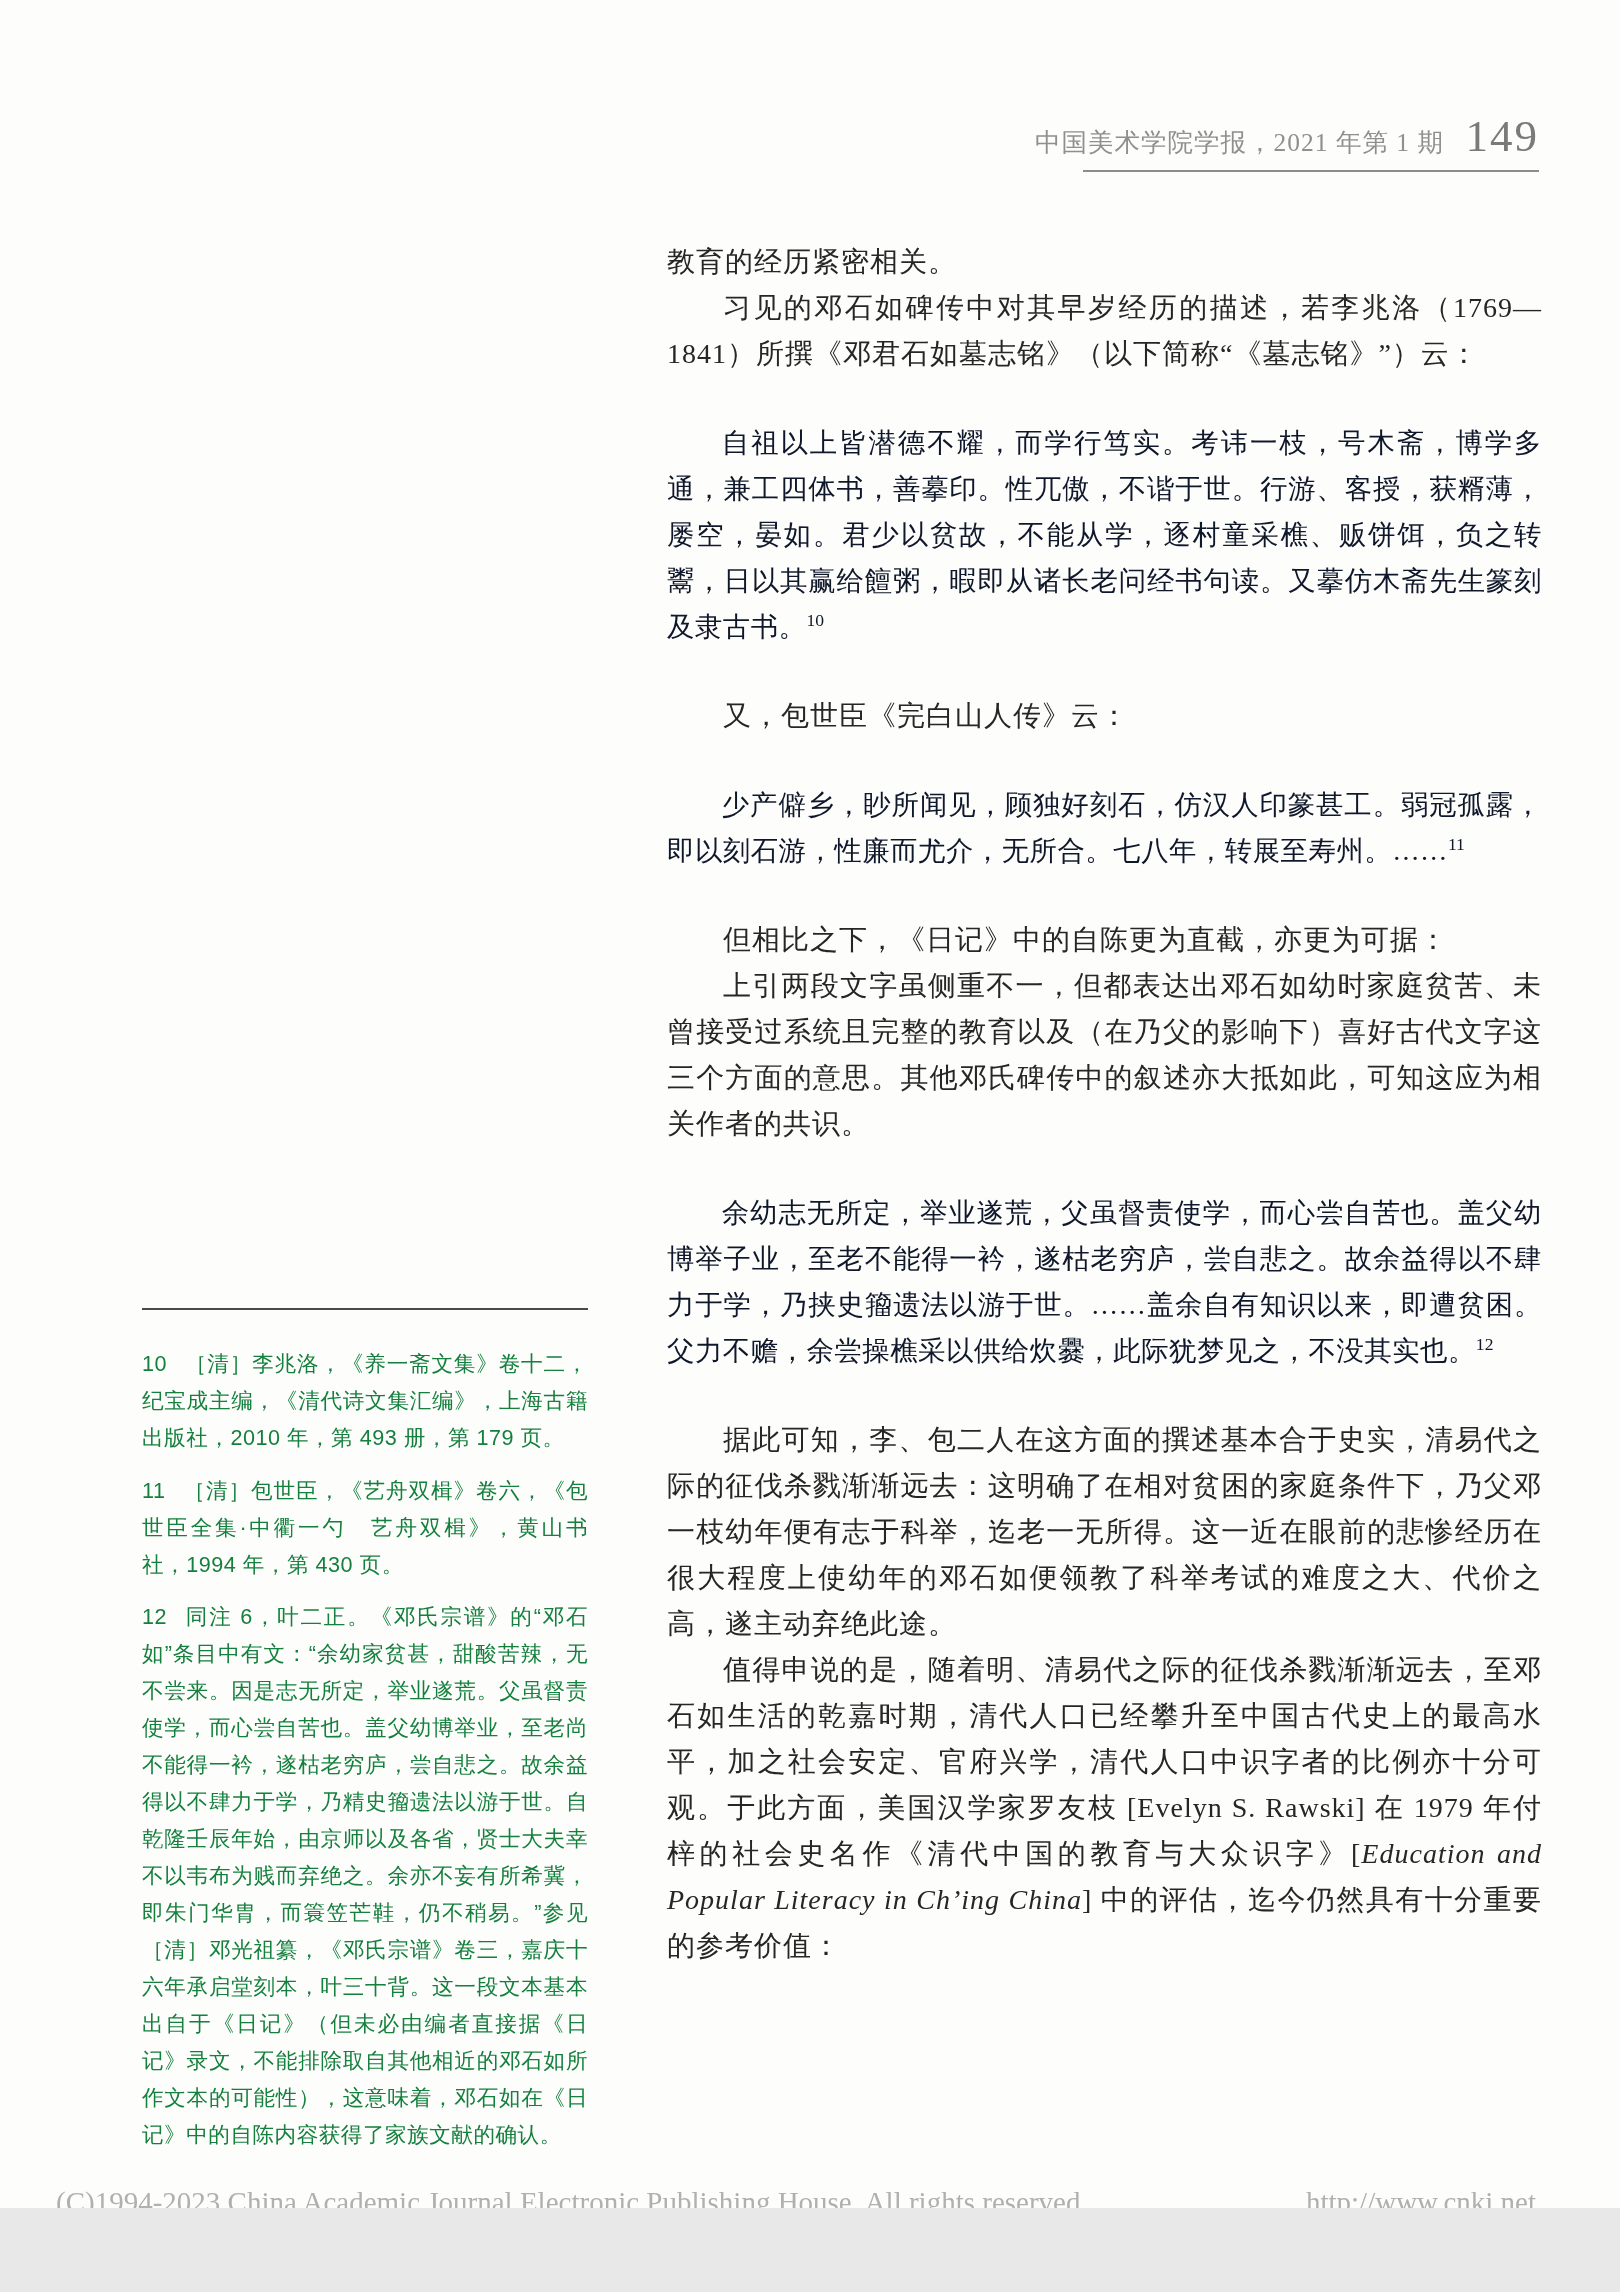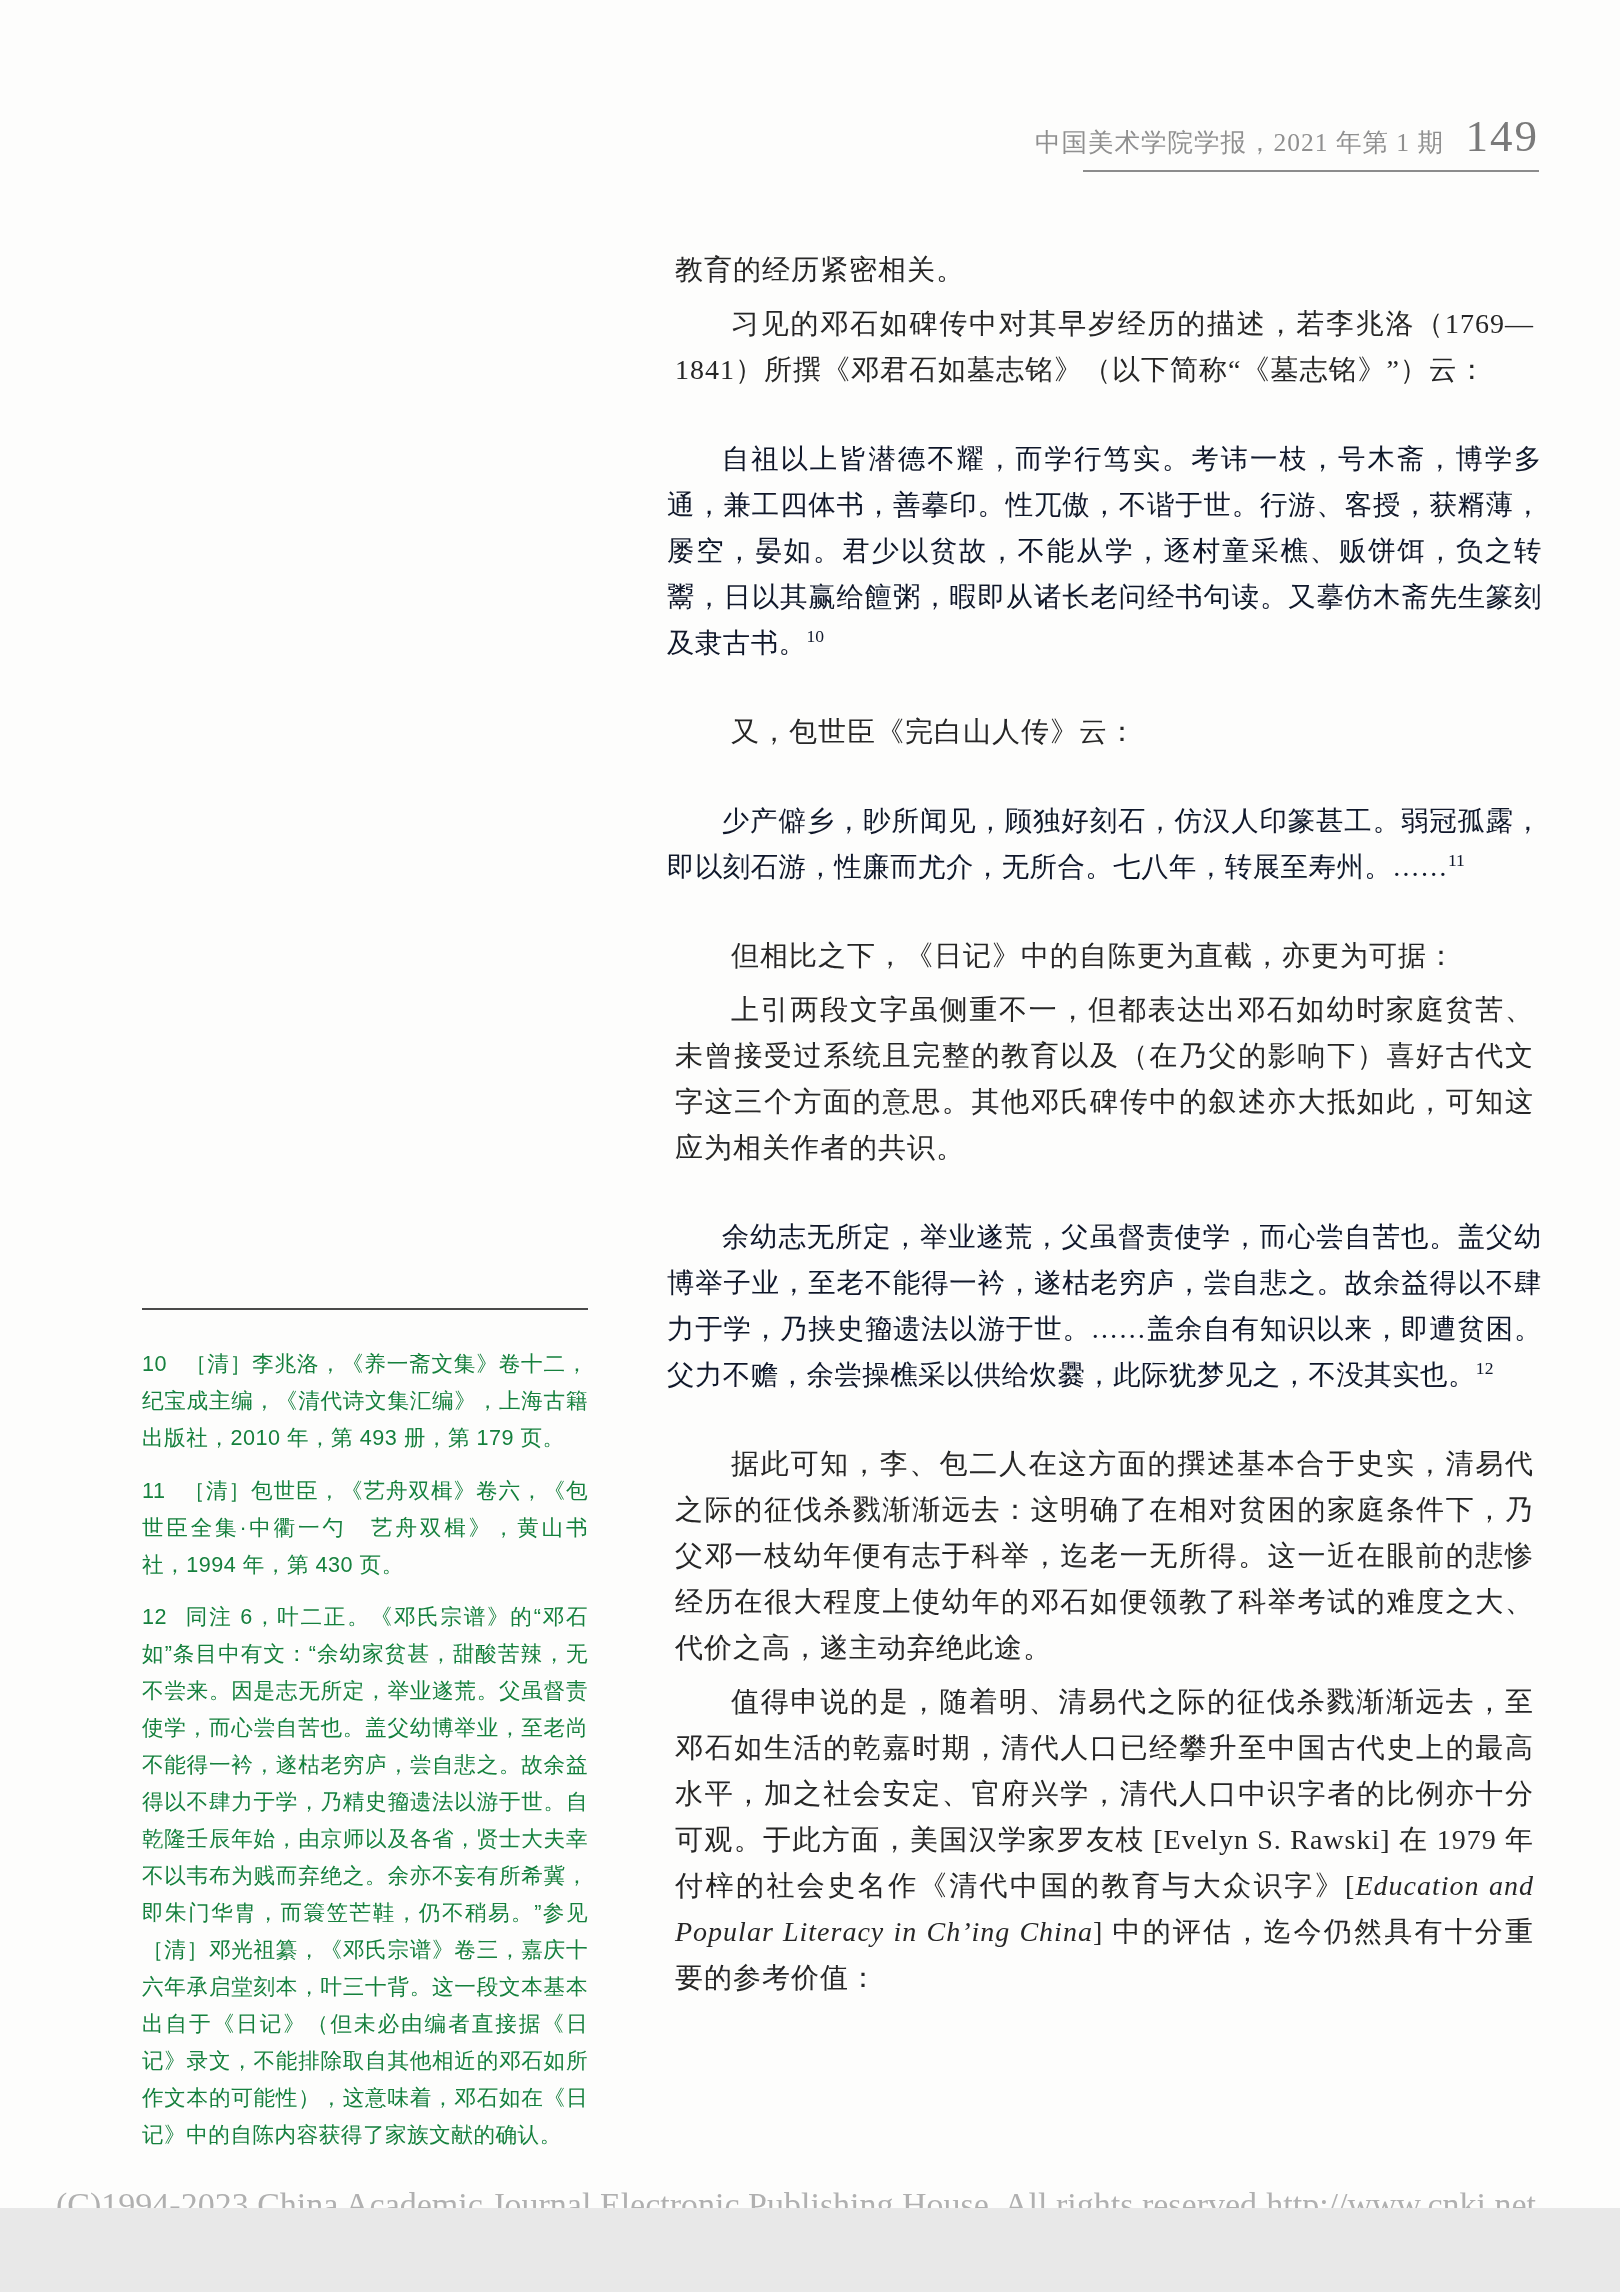--- a/index.html
+++ b/index.html
@@ -72,21 +72,21 @@
   }
 
   
   .main-col {
     position: absolute;
     top: 239px;
     left: 667px;
     width: 875px;
   }
   .main-col p {
-    margin: 8px;
+    margin: 0;
     font-size: 28px;
     line-height: 46px;
     color: #262626;
     letter-spacing: 1px;
     text-align: justify;
   }
   .main-col p.indent { text-indent: 2em; }
   .quote {
     margin: 43px 0;
     font-size: 27.4px;
@@ -107,21 +107,21 @@
   
   .page-footer {
     position: absolute;
     top: 2186px;
     left: 56px;
     width: 1480px;
     display: flex;
     justify-content: space-between;
     align-items: baseline;
     font-family: "Liberation Serif", serif;
-    font-size: 34px;
+    font-size: 29px;
     color: #b0b0b0;
     white-space: nowrap;
   }
 </style>
 </head>
 <body>
 
 <div class="page">
 
   <header class="page-header">

